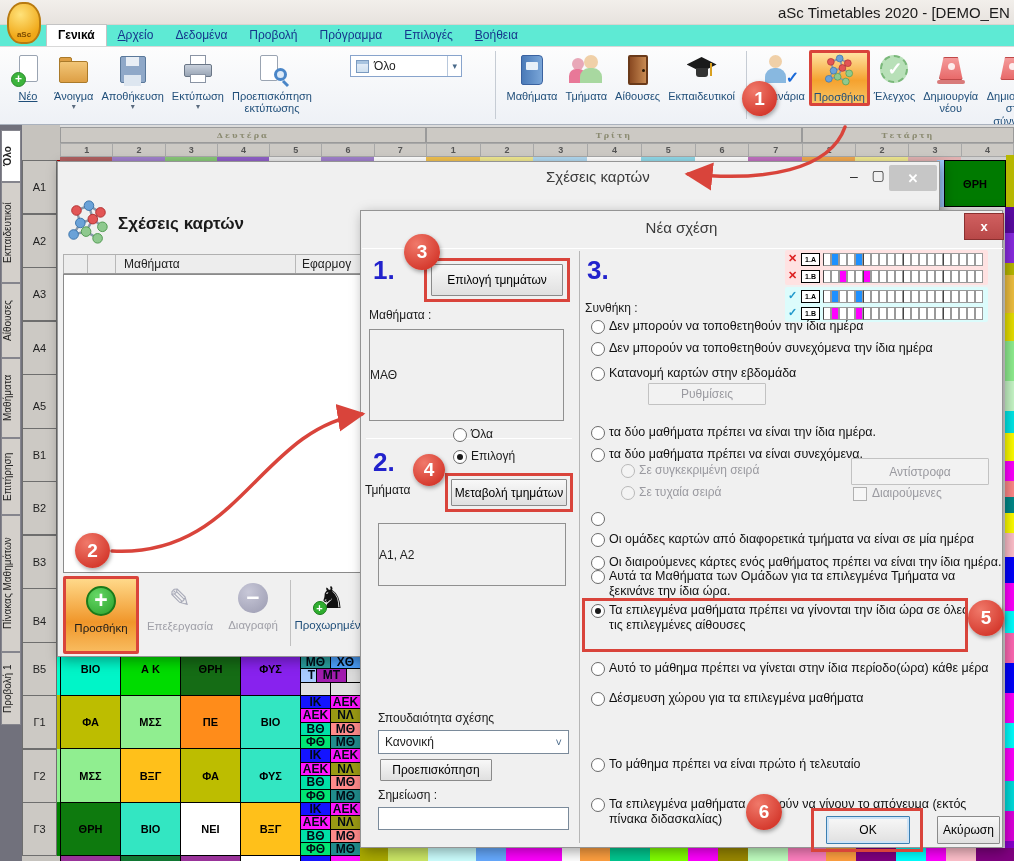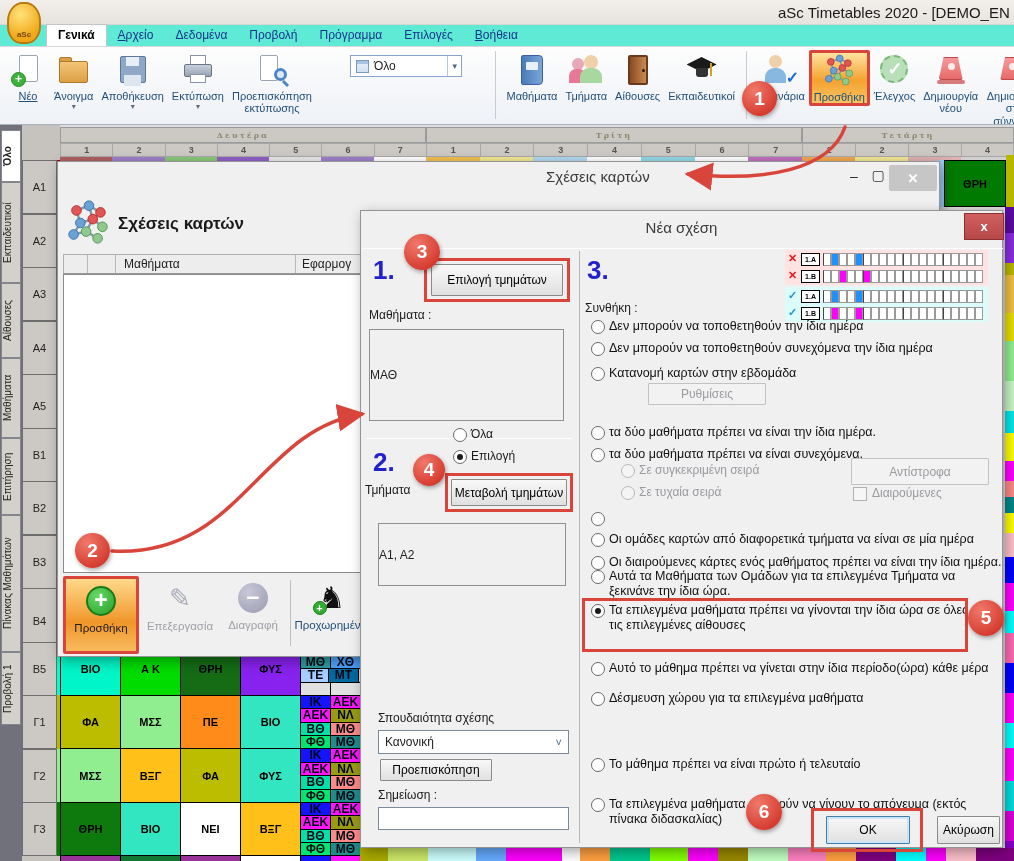--- a/index.html
+++ b/index.html
@@ -560,21 +560,21 @@
     <div class="gcell" style="left: 60px; top: 641px; width: 61px; height: 55px; background: rgb(0, 245, 200);">ΒΙΟ</div>
     <div class="gcell" style="left: 120px; top: 641px; width: 61px; height: 55px; background: rgb(0, 220, 0);">Α Κ</div>
     <div class="gcell" style="left: 180px; top: 641px; width: 61px; height: 55px; background: rgb(21, 108, 21);">ΘΡΗ</div>
     <div class="gcell" style="left: 240px; top: 641px; width: 61px; height: 55px; background: rgb(136, 34, 238);">ΦΥΣ</div>
     <div class="mcell" style="left: 300px; top: 641px; width: 31px; height: 14.5px; background: rgb(255, 148, 148);">ΜΘ</div>
     <div class="mcell" style="left: 300px; top: 654.5px; width: 31px; height: 14.5px; background: rgb(42, 157, 157);">ΜΘ</div>
     <div class="mcell" style="left: 300px; top: 668px; width: 31px; height: 14.5px; background: rgb(168, 204, 255);">ΤΕ</div>
     <div class="mcell" style="left: 300px; top: 681.5px; width: 31px; height: 14.5px; background: rgb(224, 224, 224);"></div>
     <div class="mcell" style="left: 330px; top: 641px; width: 31px; height: 14.5px; background: rgb(255, 140, 0);">ΧΘ</div>
     <div class="mcell" style="left: 330px; top: 654.5px; width: 31px; height: 14.5px; background: rgb(77, 163, 255);">ΧΘ</div>
-    <div class="mcell" style="left: 328px; top: 668px; width: 31px; height: 14.5px; background: #0369a1;">ΜΤ</div>
+    <div class="mcell" style="left: 316px; top: 668px; width: 31px; height: 14.5px; background: #a21caf;">ΜΤ</div>
     <div class="mcell" style="left: 330px; top: 681.5px; width: 31px; height: 14.5px; background: rgb(224, 224, 224);"></div>
     <div class="gcell" style="left: 60px; top: 695px; width: 61px; height: 54px; background: rgb(189, 189, 0);">ΦΑ</div>
     <div class="gcell" style="left: 120px; top: 695px; width: 61px; height: 54px; background: rgb(144, 238, 144);">ΜΣΣ</div>
     <div class="gcell" style="left: 180px; top: 695px; width: 61px; height: 54px; background: rgb(255, 140, 26);">ΠΕ</div>
     <div class="gcell" style="left: 240px; top: 695px; width: 61px; height: 54px; background: rgb(51, 230, 194);">ΒΙΟ</div>
     <div class="mcell" style="left: 300px; top: 695px; width: 31px; height: 14.25px; background: rgb(20, 20, 255);">ΙΚ</div>
     <div class="mcell" style="left: 300px; top: 708.25px; width: 31px; height: 14.25px; background: rgb(255, 20, 255);">ΑΕΚ</div>
     <div class="mcell" style="left: 300px; top: 721.5px; width: 31px; height: 14.25px; background: rgb(0, 224, 168);">ΒΘ</div>
     <div class="mcell" style="left: 300px; top: 734.75px; width: 31px; height: 14.25px; background: rgb(0, 230, 115);">ΦΘ</div>
     <div class="mcell" style="left: 330px; top: 695px; width: 31px; height: 14.25px; background: rgb(255, 20, 255);">ΑΕΚ</div>

